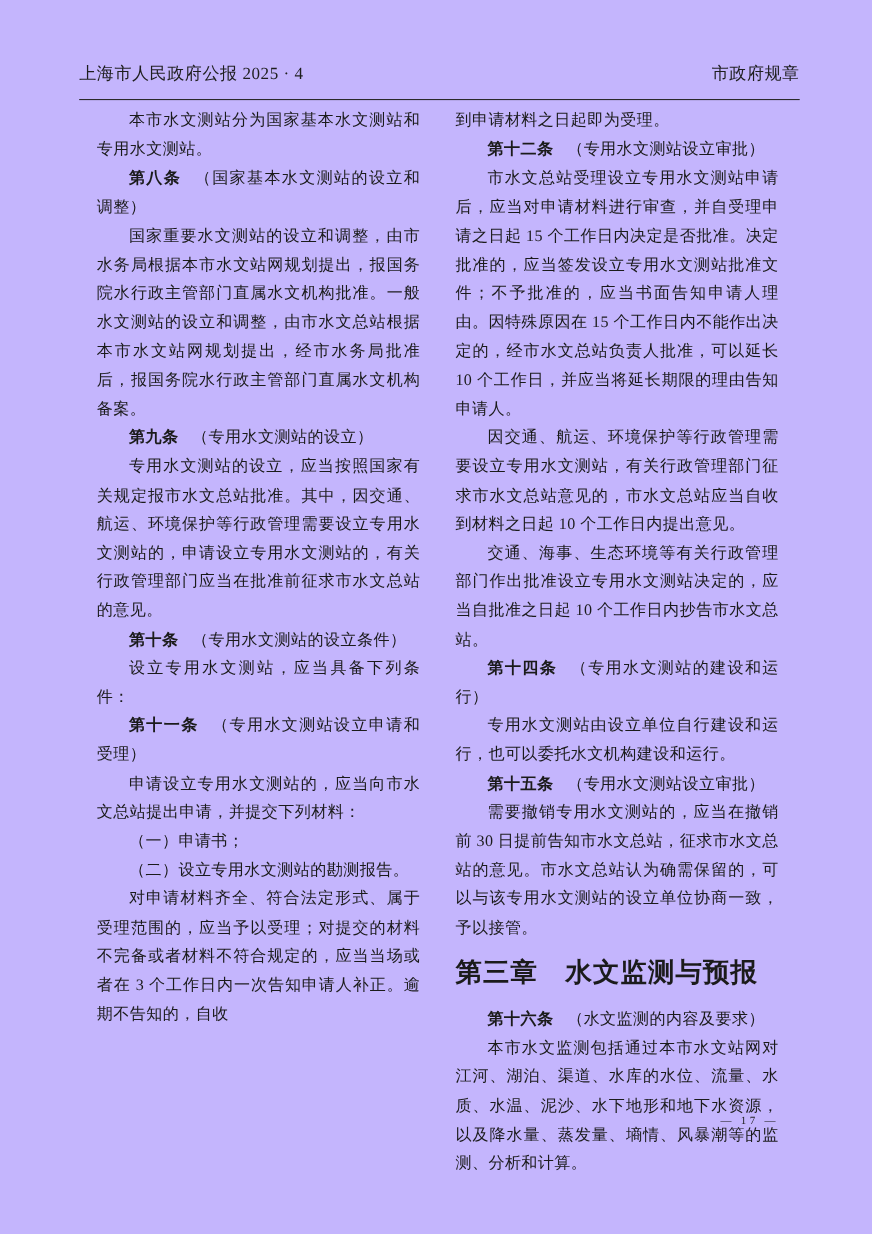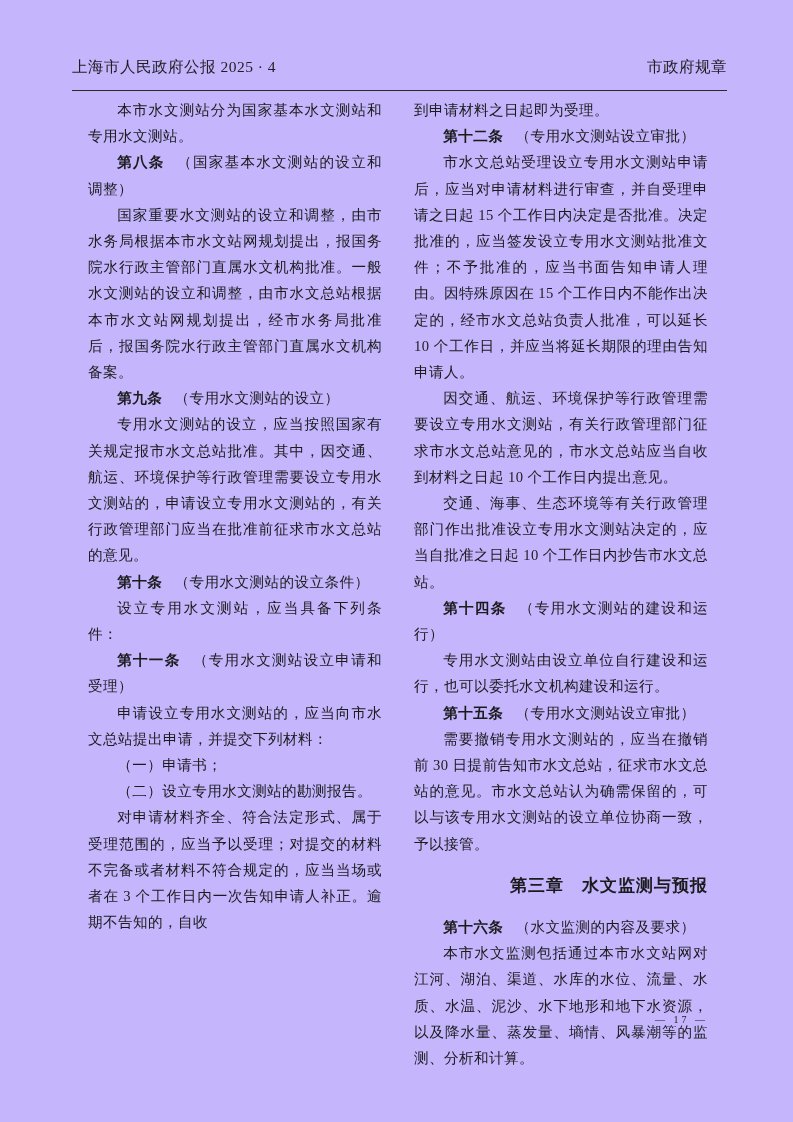--- a/index.html
+++ b/index.html
@@ -69,23 +69,23 @@
     text-indent: 0;
   }
   .art-num {
     font-weight: 700;
   }
   .art-title {
     margin-left: 0.85em;
   }
   p.chapter {
     text-indent: 0;
-    text-align: right;
+    text-align: left;
     font-weight: 700;
-    font-size: 17px;
+    font-size: 24px;
     line-height: 31px;
     margin: 13px 0;
     letter-spacing: 1px;
   }
   .footer-row {
     position: absolute;
     left: 88px;
     top: 1014px;
     width: 620px;
     text-align: right;

